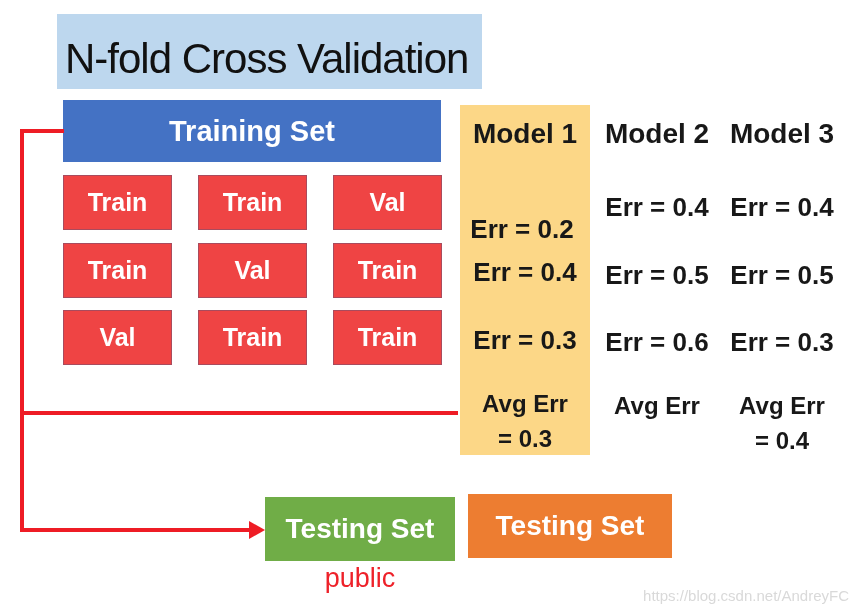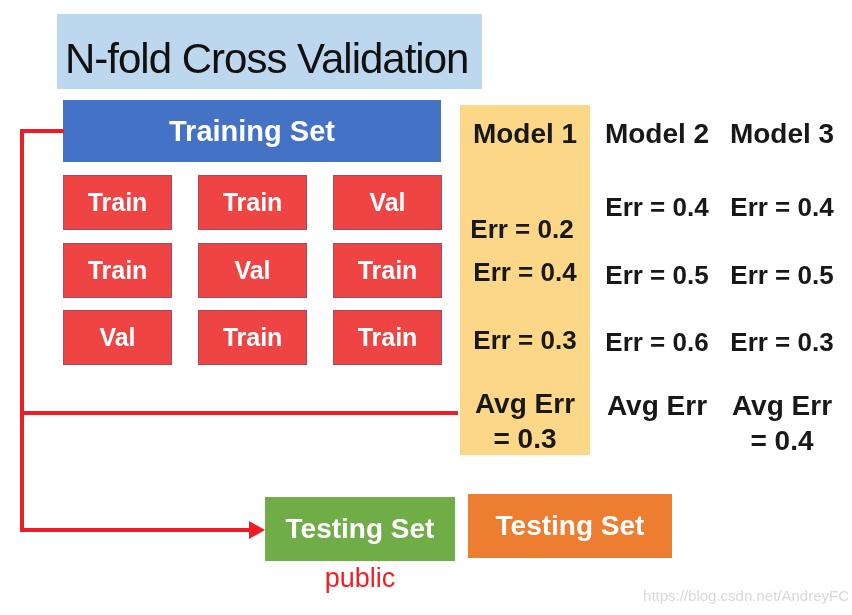--- a/index.html
+++ b/index.html
@@ -30,21 +30,21 @@
   .model1-panel {
     position:absolute; left:460px; top:105px; width:130px; height:350px;
     background:#fcd787;
   }
   .m-text {
     position:absolute; color:#181818; font-weight:bold;
     text-align:center; line-height:1.0;
   }
   .m-header { font-size:28px; }
   .m-err { font-size:26px; }
-  .m-avg { font-size:28px; line-height:35px; }
+  .m-avg { font-size:24px; line-height:35px; }
   .connector-svg { position:absolute; left:0; top:0; pointer-events:none; }
   .test-box {
     position:absolute; color:#ffffff; font-size:28px; font-weight:bold;
     display:flex; align-items:center; justify-content:center;
   }
   .test-green { left:265px; top:497px; width:190px; height:64px; background:#70ad47; }
   .test-orange { left:468px; top:494px; width:204px; height:64px; background:#ed7d31; }
   .caption {
     position:absolute; color:#ee2129; font-size:27px; font-weight:normal;
     text-align:center; line-height:1.0;

